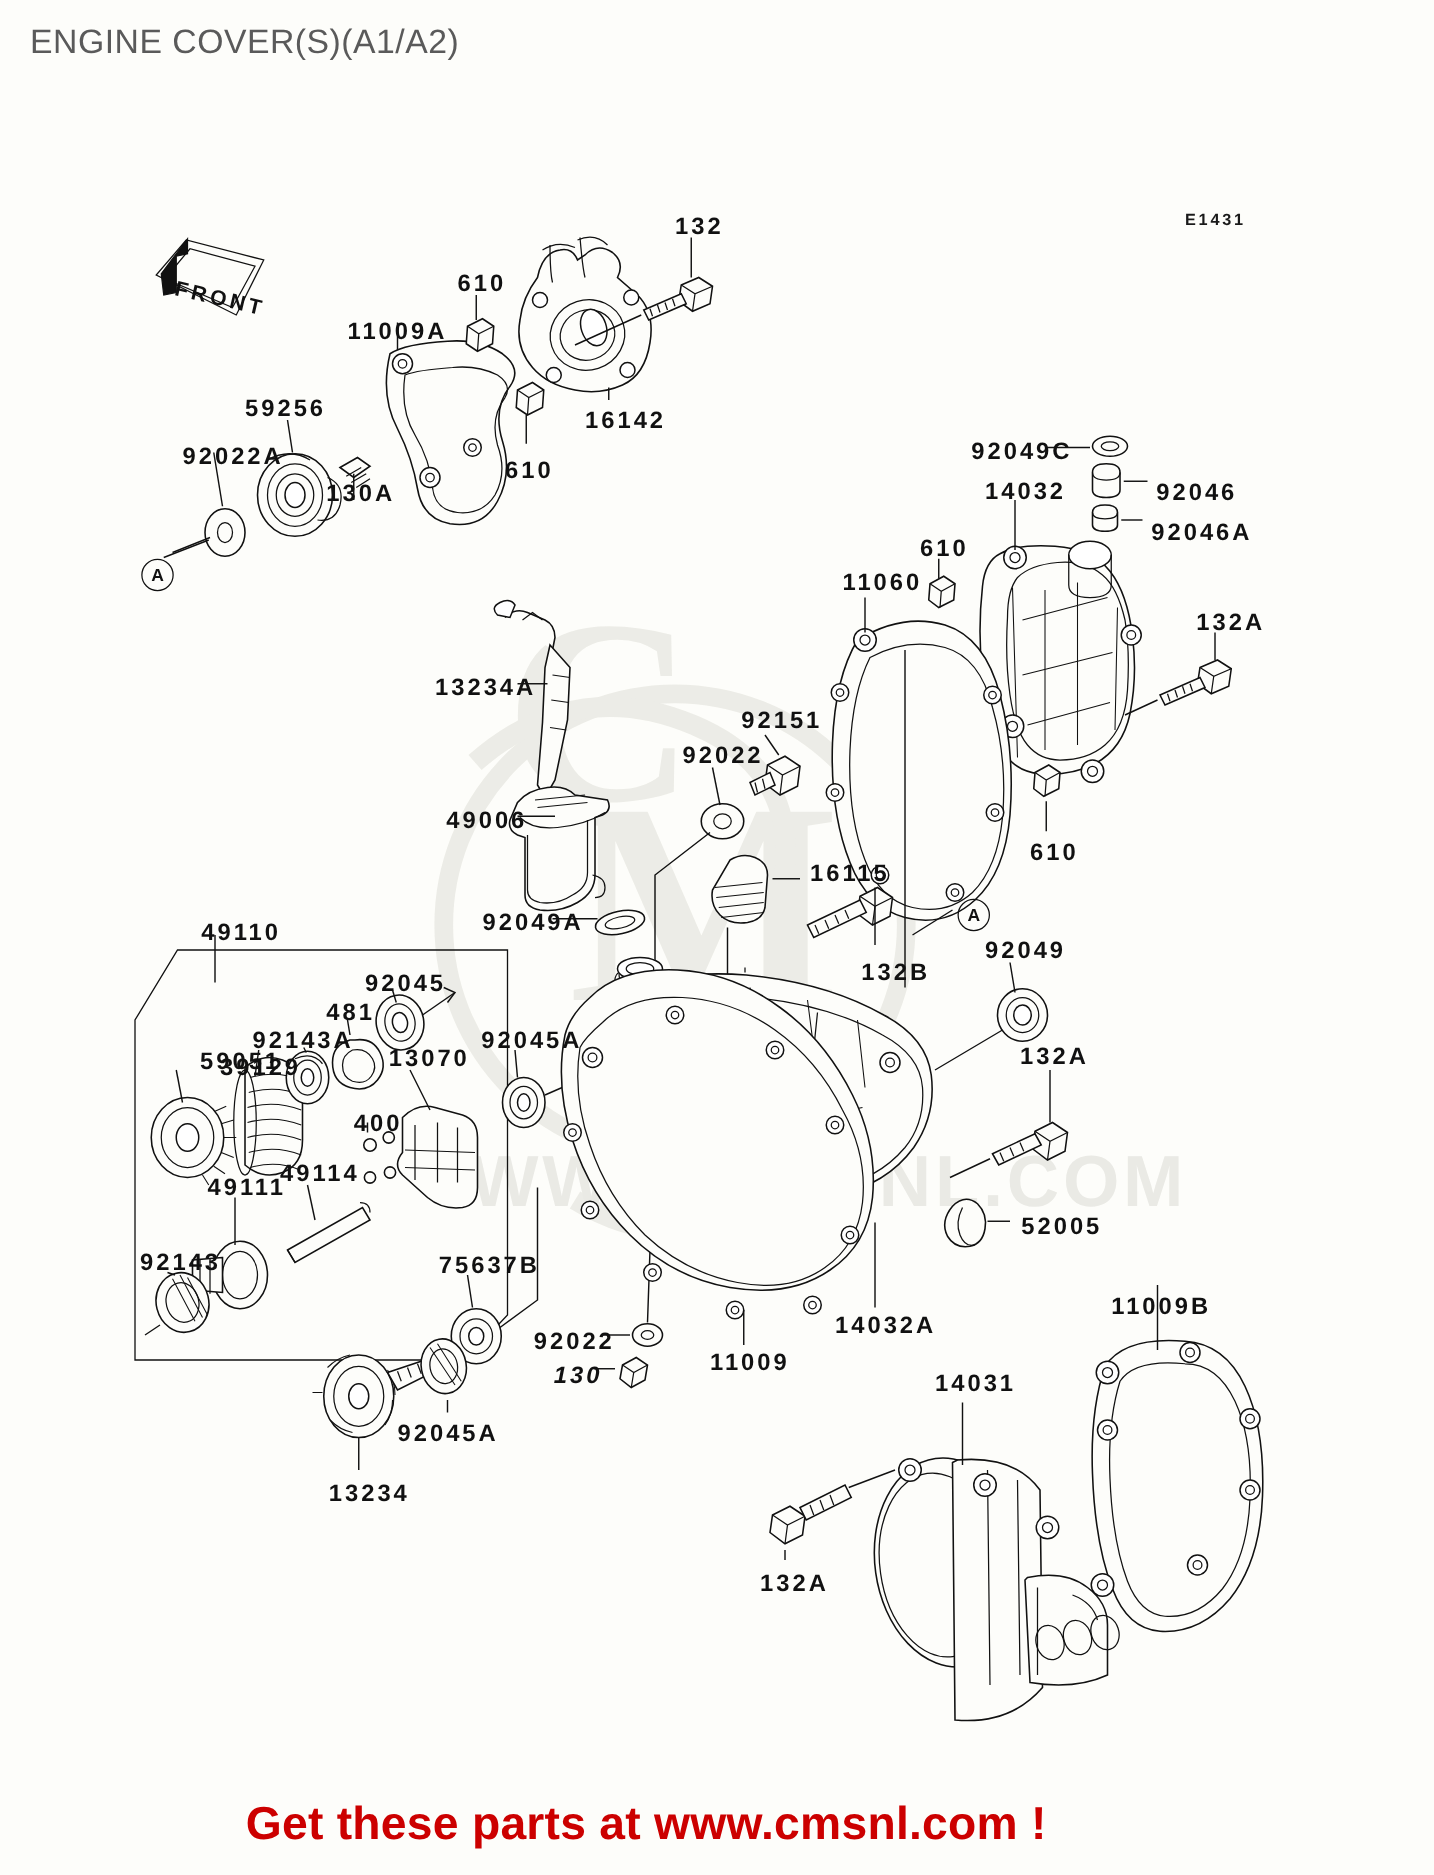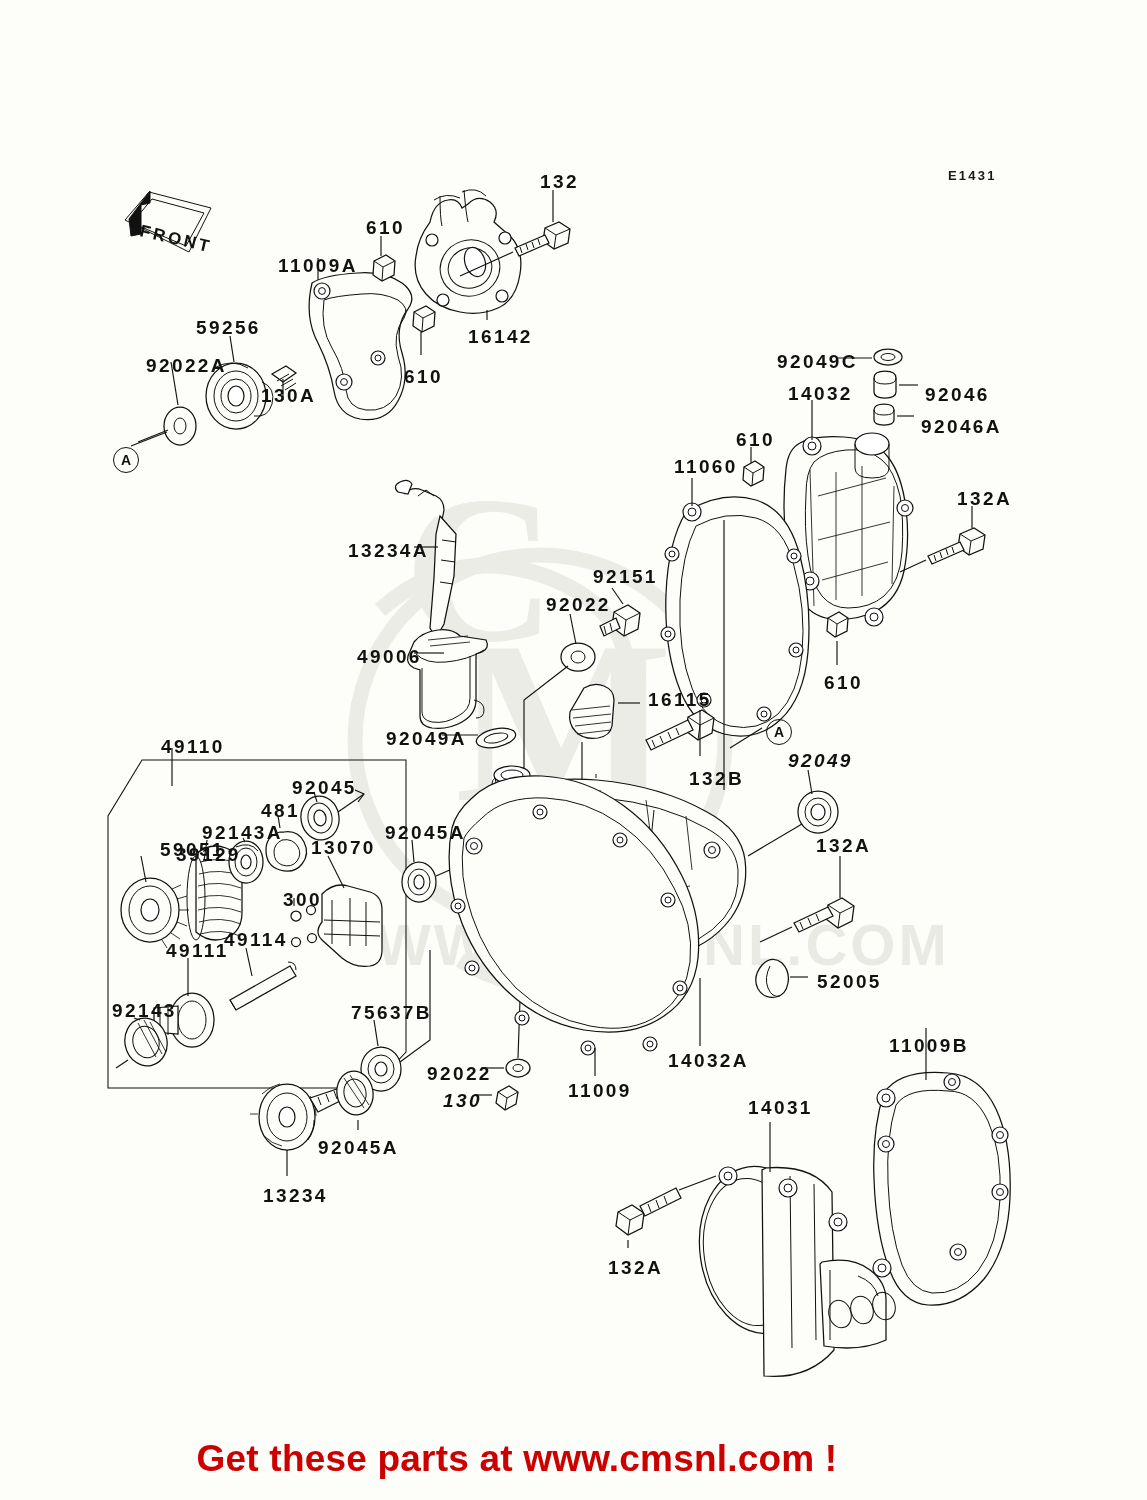--- a/index.html
+++ b/index.html
@@ -116,20 +116,21 @@
       <text class="wm-letter" x="455" y="800" font-size="230">M</text>
       <text class="wm-letter" x="470" y="940" font-size="215">S</text>
 
       <path d="M 380 610 q 80 -70 175 -30 q 90 38 70 135" fill="none" stroke="#ececE6" stroke-width="16"></path>
       <path d="M 660 800 q 40 90 -35 150 q -80 62 -165 10" fill="none" stroke="#ececE6" stroke-width="16"></path>
 
       <text class="wm-text" x="376" y="965" font-size="58" letter-spacing="3">WWW.CMSNL.COM</text>
     </g>
   </svg>
 
+  <div id="diagram-title">ENGINE COVER(S)(A1/A2)</div>
   <div id="sheet-code">E1431</div>
 
   <div id="front-badge">
     <svg width="96" height="76" viewBox="0 0 96 76" style="overflow:visible">
 
       <path class="part-thin" d="M 6 34 L 30 6 L 92 22 L 70 66 Z"></path>
       <path class="part-thin" d="M 13 37 L 33 13 L 85 27 L 67 60 Z"></path>
 
       <path d="M 10 33 L 31 5 L 31 17 L 22 19 L 22 48 L 12 50 Z" fill="#111" stroke="#111" stroke-width="1"></path>
 
@@ -675,30 +676,30 @@
       <div class="callout" style="left: 674px; top: 457px;">11060</div>
       <div class="callout" style="left: 957px; top: 489px;">132A</div>
       <div class="callout" style="left: 348px; top: 541px;">13234A</div>
       <div class="callout" style="left: 593px; top: 567px;">92151</div>
       <div class="callout" style="left: 546px; top: 595px;">92022</div>
       <div class="callout" style="left: 824px; top: 673px;">610</div>
       <div class="callout" style="left: 357px; top: 647px;">49006</div>
       <div class="callout" style="left: 648px; top: 690px;">16115</div>
       <div class="callout" style="left: 386px; top: 729px;">92049A</div>
       <div class="callout" style="left: 668px; top: 769px; margin-left: 21px;">132B</div>
-      <div class="callout" style="left: 788px; top: 751px; font-style: italic;">92049</div>
+      <div class="callout" style="left: 788px; top: 751px;">92049</div>
       <div class="callout" style="left: 161px; top: 737px;">49110</div>
       <div class="callout" style="left: 292px; top: 778px;">92045</div>
       <div class="callout" style="left: 261px; top: 801px;">481</div>
       <div class="callout" style="left: 202px; top: 823px;">92143A</div>
       <div class="callout" style="left: 176px; top: 845px;">39129</div>
       <div class="callout" style="left: 116px; top: 840px; margin-left: 44px;">59051</div>
       <div class="callout" style="left: 385px; top: 823px;">92045A</div>
       <div class="callout" style="left: 311px; top: 838px;">13070</div>
-      <div class="callout" style="left: 283px; top: 890px;">300</div>
+      <div class="callout" style="left: 283px; top: 890px;">400</div>
       <div class="callout" style="left: 816px; top: 836px;">132A</div>
       <div class="callout" style="left: 224px; top: 930px;">49114</div>
       <div class="callout" style="left: 166px; top: 941px;">49111</div>
       <div class="callout" style="left: 112px; top: 1001px;">92143</div>
       <div class="callout" style="left: 817px; top: 972px;">52005</div>
       <div class="callout" style="left: 351px; top: 1003px;">75637B</div>
       <div class="callout" style="left: 889px; top: 1007px; margin-top: 29px;">11009B</div>
       <div class="callout" style="left: 427px; top: 1064px;">92022</div>
       <div class="callout" style="left: 668px; top: 1051px;">14032A</div>
       <div class="callout" style="left: 568px; top: 1081px;">11009</div>

